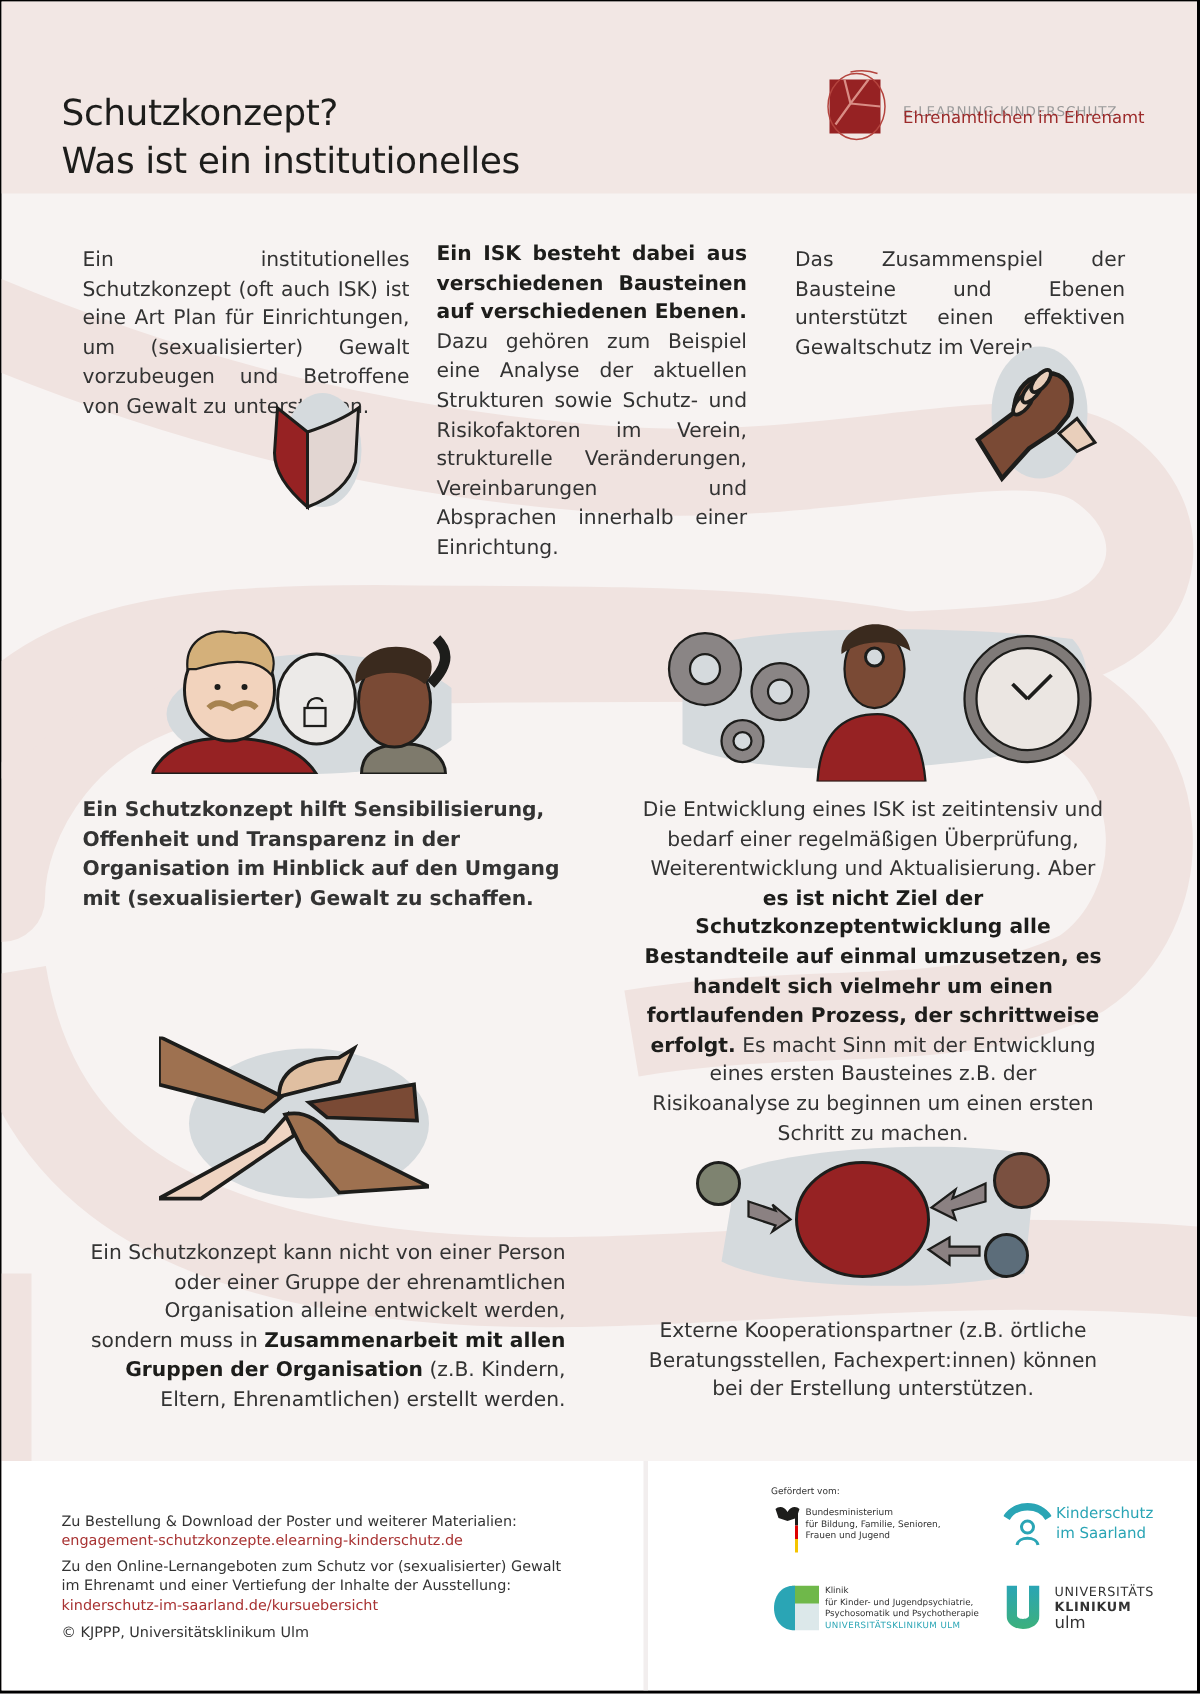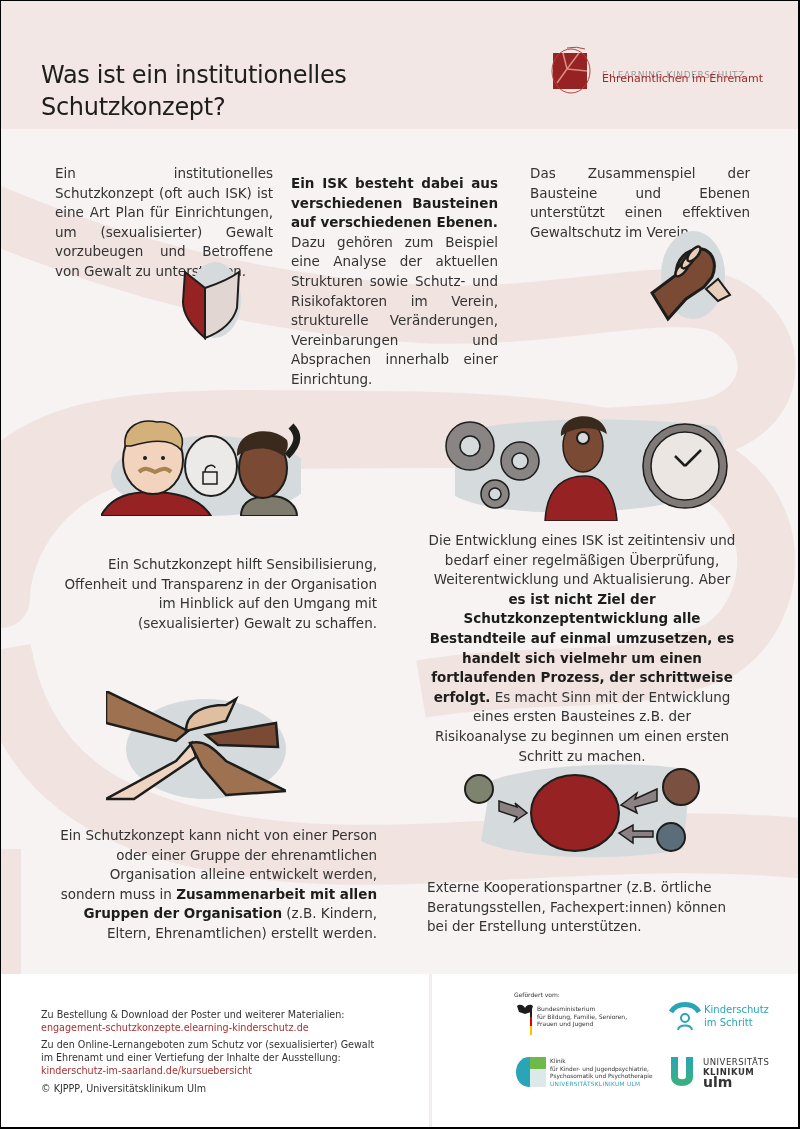--- a/index.html
+++ b/index.html
@@ -22,22 +22,22 @@
   .f-link{color:#a83232;}
   .sponsor{position:absolute;font-size:7px;color:#333;}
 </style>
 </head>
 <body>
 
 <div class="poster">
 
   <div class="header">
     <h1 class="title">
+      <span>Schutzkonzept?</span>
       <span>Was ist ein institutionelles</span>
-      <span>Schutzkonzept?</span>
     </h1>
     <div class="brand">
       <svg class="brand-logo" viewBox="0 0 46 50">
         <rect x="4" y="8" width="34" height="36" fill="#962223"></rect>
         <path d="M14 8 L18 24 L30 8 M18 24 L8 38 M18 24 L38 26" stroke="#d98d85" stroke-width="1.5" fill="none"></path>
         <ellipse cx="22" cy="26" rx="19" ry="22" stroke="#b4443e" stroke-width="1" fill="none"></ellipse>
         <path d="M18 3 Q28 1 36 4" stroke="#b4443e" stroke-width="1" fill="none"></path>
       </svg>
       <div class="brand-kicker">E-LEARNING KINDERSCHUTZ</div>
       <div class="brand-name">Ehrenamtlichen im Ehrenamt</div>
@@ -53,21 +53,21 @@
 
   <p class="txt" style="left:54px;top:163px;width:218px;margin:0;">
     <span>Ein institutionelles Schutzkonzept (oft auch ISK) ist eine Art Plan für Einrichtungen, um (sexualisierter) Gewalt vorzubeugen und Betroffene von Gewalt zu unterstützen.</span>
   </p>
   <svg class="ill" style="left:176px;top:257px;width:70px;height:84px;" viewBox="0 0 70 84">
     <ellipse cx="38" cy="42" rx="26" ry="38" fill="#d5dadd"></ellipse>
     <path d="M8 14 L28 30 L28 80 C 14 68, 6 56, 6 44 Z" fill="#962223" stroke="#1d1d1b" stroke-width="2"></path>
     <path d="M28 30 C 40 26, 54 20, 62 14 L 60 50 C 56 64, 44 74, 28 80 Z" fill="#e2d6d2" stroke="#1d1d1b" stroke-width="2"></path>
   </svg>
 
-  <p class="txt" style="left:290px;top:173px;width:207px;margin:0;">
+  <p class="txt" style="left:290px;top:159px;width:207px;margin:0;">
     <b>Ein ISK besteht dabei aus verschiedenen Bausteinen auf verschiedenen Ebenen.</b><span> Dazu gehören zum Beispiel eine Analyse der aktuellen Strukturen sowie Schutz- und Risikofaktoren im Verein, strukturelle Veränderungen, Vereinbarungen und Absprachen innerhalb einer Einrichtung.</span>
   </p>
 
   <p class="txt" style="left:529px;top:163px;width:220px;margin:0;">
     <span>Das Zusammenspiel der Bausteine und Ebenen unterstützt einen effektiven Gewaltschutz im Verein.</span>
   </p>
   <svg class="ill" style="left:645px;top:228px;width:95px;height:95px;" viewBox="0 0 95 95">
     <ellipse cx="47" cy="46" rx="32" ry="44" fill="#d5dadd"></ellipse>
     <path d="M60 60 L72 72 L84 66 L72 50 Z" fill="#e9cfbb" stroke="#1d1d1b" stroke-width="2"></path>
     <path d="M6 64 L30 46 C 30 30, 40 20, 56 20 C 66 22, 72 34, 66 48 L 58 58 L 40 70 L 22 90 Z" fill="#7a4a35" stroke="#1d1d1b" stroke-width="3"></path>
@@ -88,21 +88,21 @@
       <circle cx="62" cy="42" r="2" fill="#1d1d1b"></circle>
     <ellipse cx="110" cy="50" rx="26" ry="30" fill="#eceae8" stroke="#1d1d1b" stroke-width="2"></ellipse>
     <rect x="102" y="56" width="14" height="12" fill="none" stroke="#1d1d1b" stroke-width="1.5"></rect>
     <path d="M104 56 C 104 48, 114 48, 114 52" stroke="#1d1d1b" stroke-width="1.5" fill="none"></path>
     <path d="M140 100 C 140 86, 150 80, 170 80 C 186 80, 196 90, 196 100 Z" fill="#7e7a6c" stroke="#1d1d1b" stroke-width="2"></path>
     <ellipse cx="162" cy="52" rx="24" ry="30" fill="#7a4a35" stroke="#1d1d1b" stroke-width="2"></ellipse>
     <path d="M136 40 C 134 14, 170 8, 186 24 C 188 30, 186 36, 182 40 C 170 30, 150 30, 136 40 Z" fill="#3a2a1e"></path>
     <path d="M186 40 C 196 30, 200 20, 190 10" stroke="#1d1d1b" stroke-width="7" fill="none"></path>
   </svg>
 
-  <p class="txt" style="left:54px;top:554px;width:322px;margin:0;text-align:right;">
+  <p class="txt" style="left:54px;top:530px;width:322px;margin:0;text-align:left;font-weight:bold;">
     <span>Ein Schutzkonzept hilft Sensibilisierung, Offenheit und Transparenz in der Organisation im Hinblick auf den Umgang mit (sexualisierter) Gewalt zu schaffen.</span>
   </p>
 
   <svg class="ill" style="left:434px;top:405px;width:300px;height:115px;" viewBox="0 0 300 115">
     <path d="M20 30 C 60 10, 200 10, 280 20 C 300 40, 290 90, 220 100 C 150 110, 60 110, 20 90 Z" fill="#d5dadd"></path>
     <g fill="#8a8585" stroke="#1d1d1b" stroke-width="1.5">
       <circle cx="35" cy="40" r="24"></circle>
         <circle cx="85" cy="55" r="19"></circle>
         <circle cx="60" cy="88" r="14"></circle>
     </g>
@@ -141,21 +141,21 @@
     <path d="M30 20 C 80 0, 200 0, 230 10 L 222 88 C 170 100, 60 100, 20 80 Z" fill="#d5dadd"></path>
     <circle cx="18" cy="28" r="14" fill="#7e8370" stroke="#1d1d1b" stroke-width="2"></circle>
     <circle cx="220" cy="26" r="18" fill="#7a5040" stroke="#1d1d1b" stroke-width="2"></circle>
     <circle cx="210" cy="76" r="14" fill="#5c6d7a" stroke="#1d1d1b" stroke-width="2"></circle>
     <ellipse cx="114" cy="52" rx="44" ry="38" fill="#962223" stroke="#1d1d1b" stroke-width="2"></ellipse>
     <path d="M38 40 L56 46 L54 42 L66 52 L54 60 L56 56 L38 50 Z" fill="#8b8182" stroke="#1d1d1b" stroke-width="1.5"></path>
     <path d="M196 28 L174 38 L176 32 L160 44 L176 52 L174 46 L196 40 Z" fill="#8b8182" stroke="#1d1d1b" stroke-width="1.5"></path>
     <path d="M192 70 L172 70 L172 64 L158 72 L172 82 L172 76 L192 76 Z" fill="#8b8182" stroke="#1d1d1b" stroke-width="1.5"></path>
   </svg>
 
-  <p class="txt" style="left:426px;top:877px;width:310px;margin:0;text-align:left;">
+  <p class="txt" style="left:426px;top:877px;width:310px;margin:0;text-align:center;">
     <span>Externe Kooperationspartner (z.B. örtliche Beratungsstellen, Fachexpert:innen) können bei der Erstellung unterstützen.</span>
   </p>
 
   <div class="footer">
     <div class="footer-divider"></div>
     <div class="f-text" style="top:34px;">Zu Bestellung &amp; Download der Poster und weiterer Materialien:</div>
     <div class="f-text f-link" style="top:47px;">engagement-schutzkonzepte.elearning-kinderschutz.de</div>
     <div class="f-text" style="top:77px;">im Ehrenamt und einer Vertiefung der Inhalte der Ausstellung:</div>
     <div class="f-text" style="top:64px;">Zu den Online-Lernangeboten zum Schutz vor (sexualisierter) Gewalt</div>
     <div class="f-text f-link" style="top:90px;">kinderschutz-im-saarland.de/kursuebersicht</div>
@@ -174,21 +174,21 @@
       <div>Frauen und Jugend</div>
     </div>
 
     <svg style="position:absolute;left:668px;top:26px;width:32px;height:32px;" viewBox="0 0 32 32">
       <path d="M2 12 C 8 2, 24 2, 30 12" stroke="#2aa5b5" stroke-width="5" fill="none"></path>
       <circle cx="16" cy="18" r="4" stroke="#2aa5b5" stroke-width="2" fill="none"></circle>
       <path d="M9 30 C 10 24, 22 24, 23 30" stroke="#2aa5b5" stroke-width="2" fill="none"></path>
     </svg>
     <div class="sponsor" style="left:703px;top:29px;font-size:10px;line-height:13px;color:#2aa5b5;">
       <div>Kinderschutz</div>
-      <div>im Schritt</div>
+      <div>im Saarland</div>
     </div>
 
     <svg style="position:absolute;left:515px;top:83px;width:30px;height:30px;" viewBox="0 0 30 30">
       <rect x="12" y="0" width="18" height="18" fill="#6fb84a"></rect>
       <rect x="12" y="12" width="18" height="18" fill="#dce8ea"></rect>
       <path d="M14 0 C 4 0, 0 8, 0 15 C 0 24, 6 30, 14 30 Z" fill="#2aa5b5"></path>
     </svg>
     <div class="sponsor" style="left:549px;top:84px;line-height:7.5px;font-size:5.8px;">
       <div>Klinik</div>
       <div>für Kinder- und Jugendpsychiatrie,</div>
@@ -201,16 +201,16 @@
           <linearGradient id="ug" x1="0" y1="0" x2="0" y2="1">
             <stop offset="0" stop-color="#2aa5b5"></stop>
             <stop offset="1" stop-color="#3cb07c"></stop>
           </linearGradient>
         </defs>
       <path d="M0 0 L7 0 L7 20 C 7 23, 15 23, 15 20 L15 0 L22 0 L22 20 C 22 32, 0 32, 0 20 Z" fill="url(#ug)"></path>
     </svg>
     <div class="sponsor" style="left:702px;top:83px;line-height:10px;color:#333;">
       <div style="font-size:8.5px;letter-spacing:0.5px;">UNIVERSITÄTS</div>
       <div style="font-size:8.5px;font-weight:bold;letter-spacing:0.5px;">KLINIKUM</div>
-      <div style="font-size:14px;font-weight:bold;">ulm</div>
+      <div style="font-size:11px;">ulm</div>
     </div>
   </div>
 </div>
 
 </body></html>

